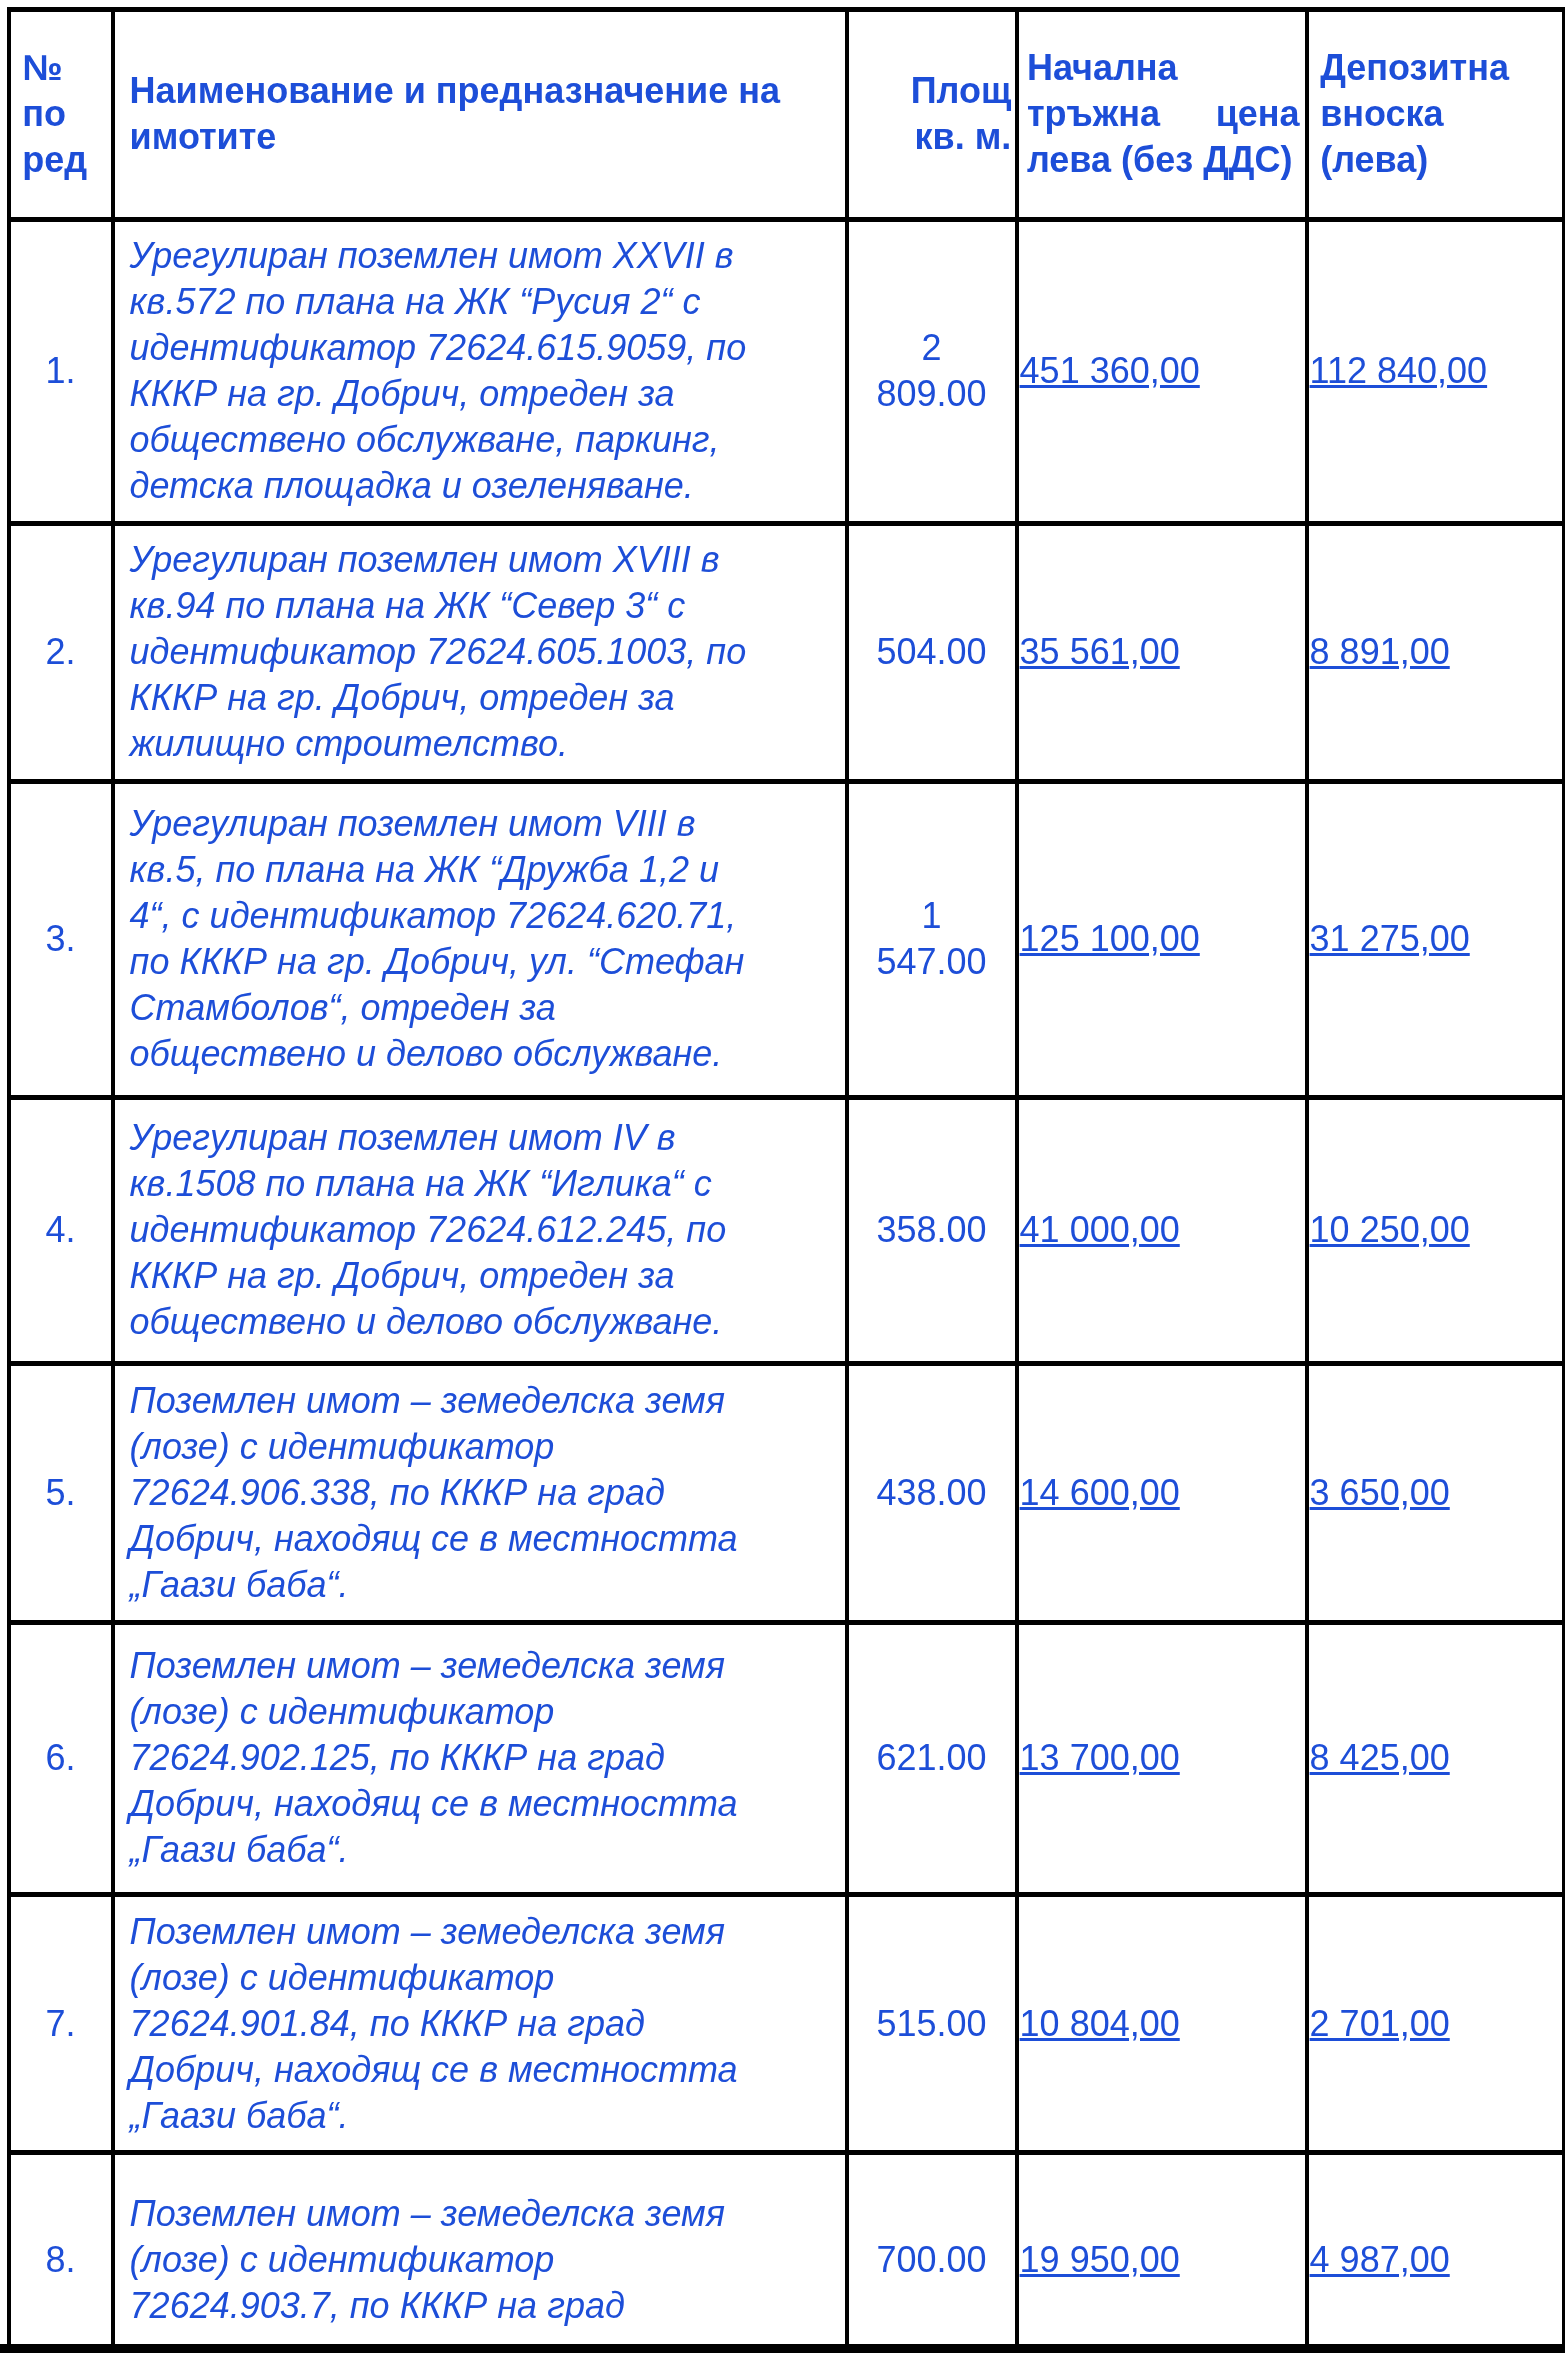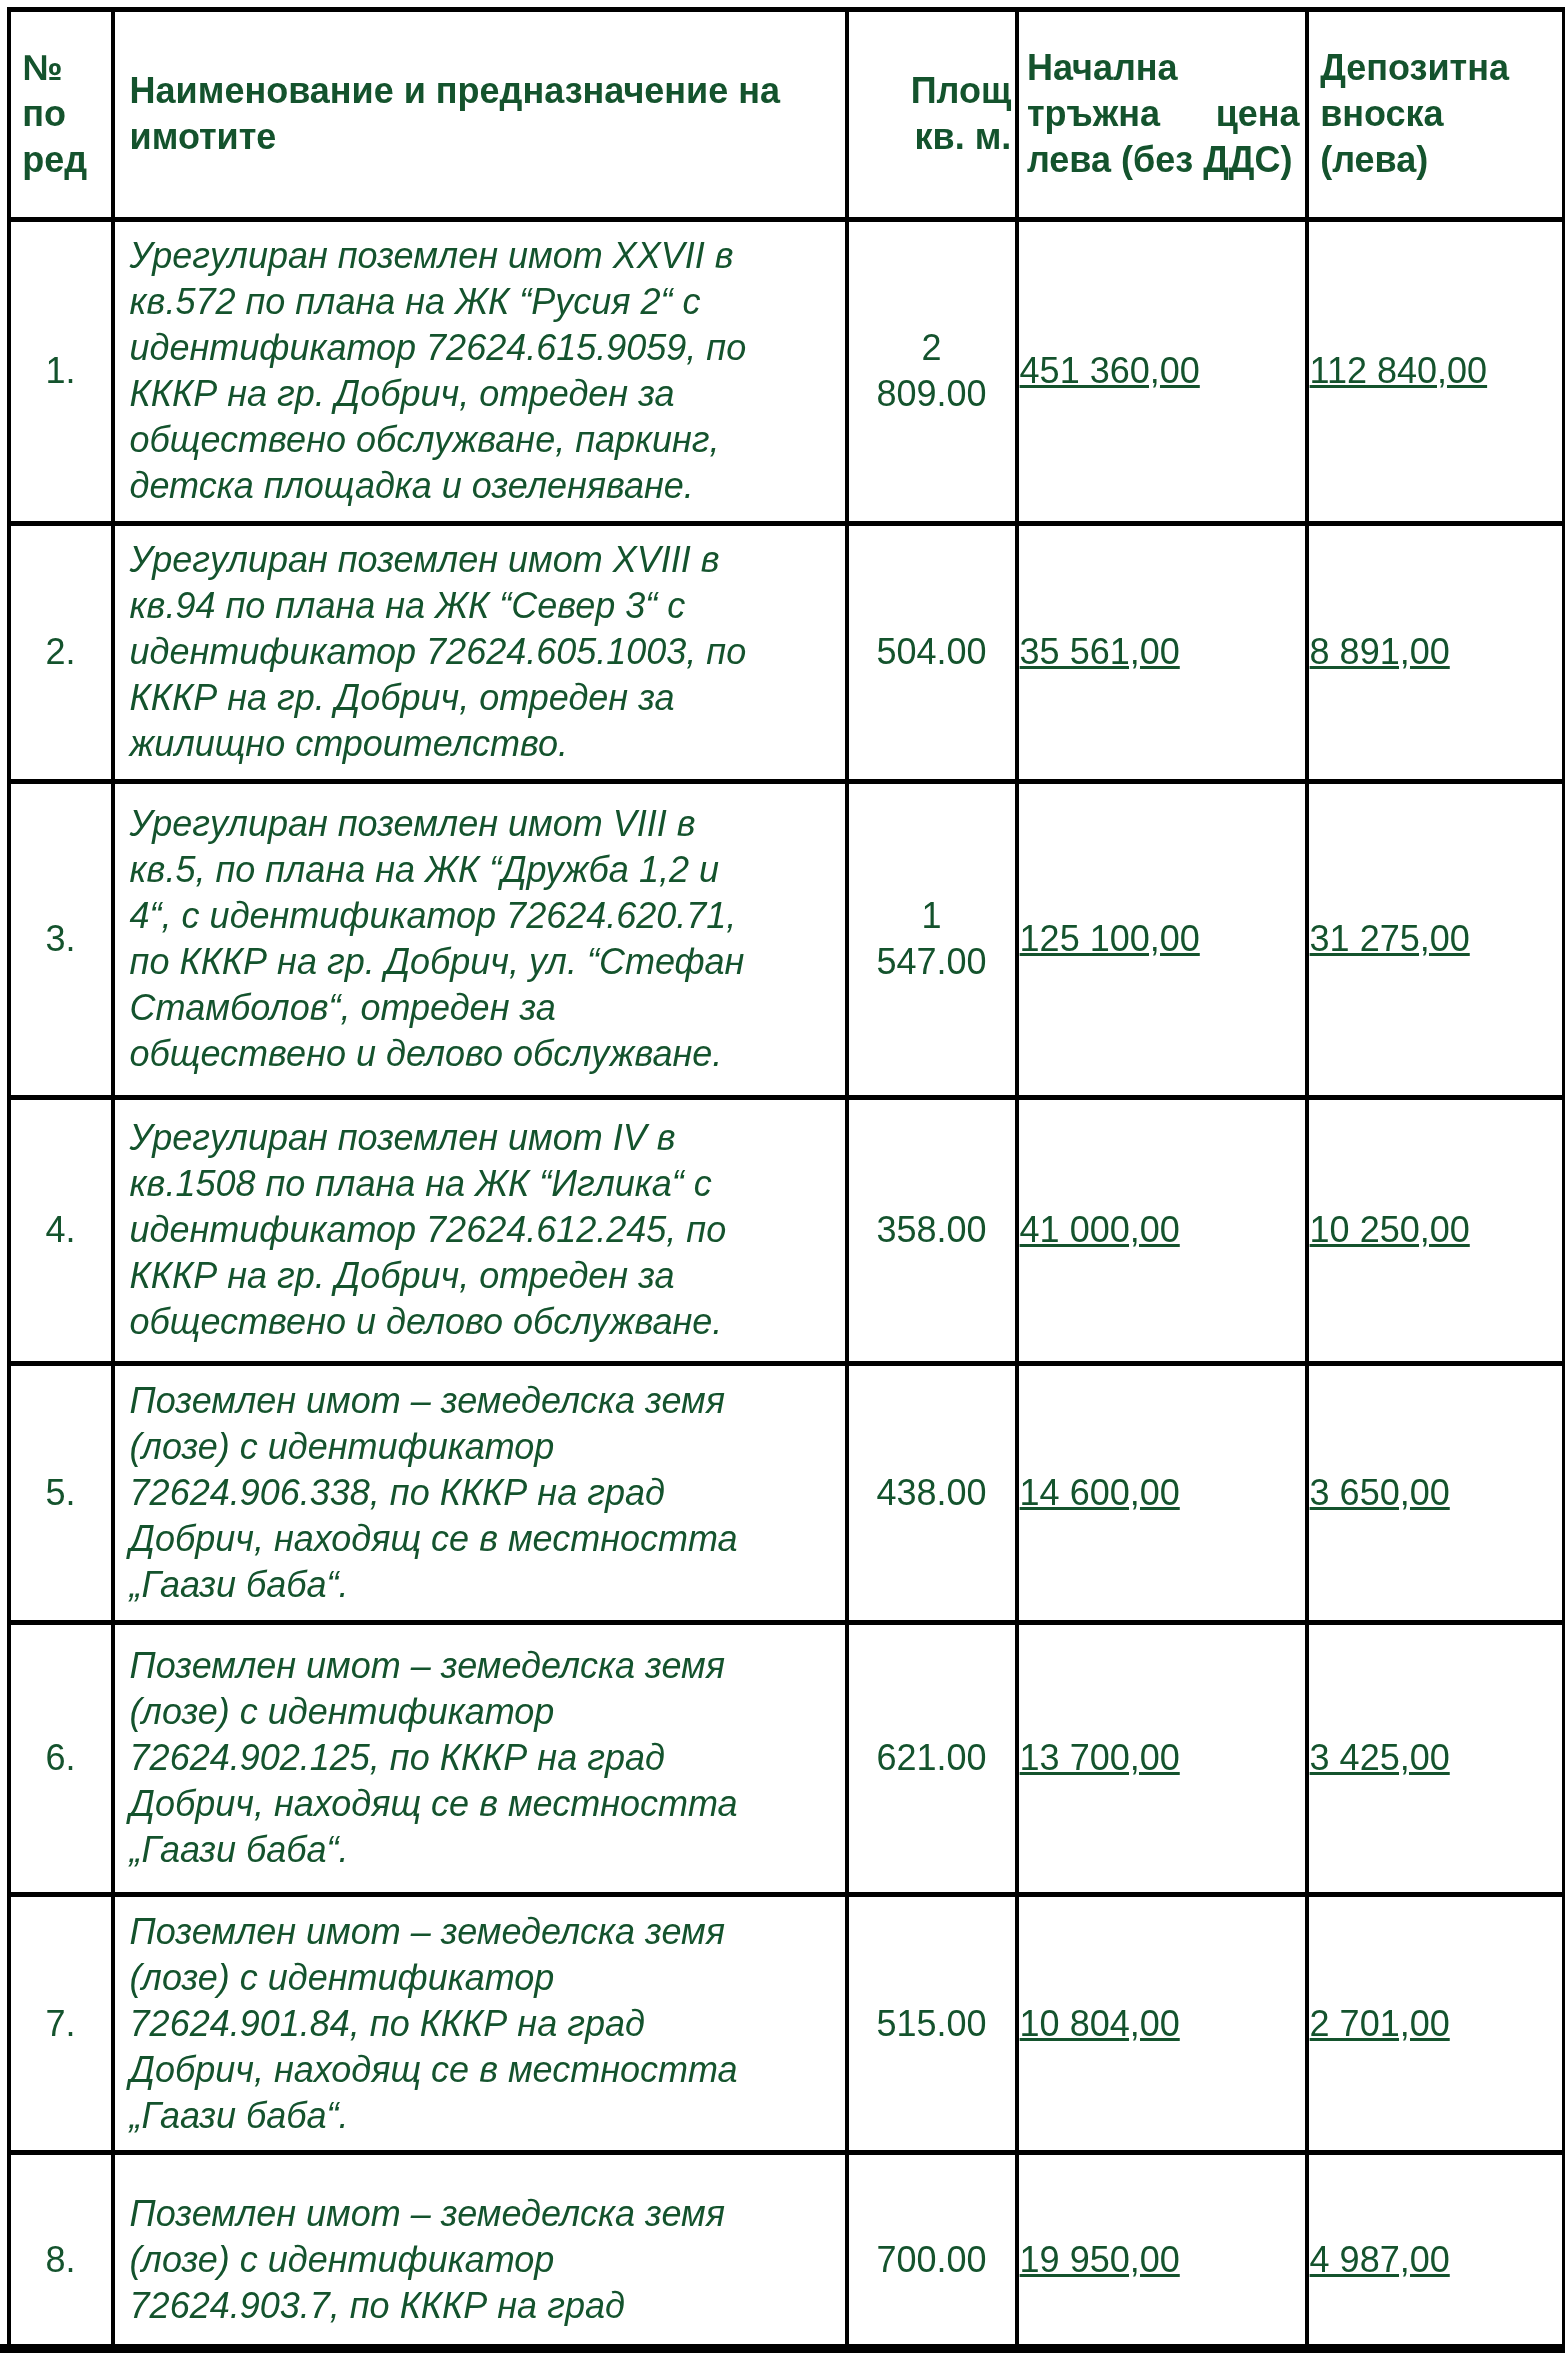--- a/index.html
+++ b/index.html
@@ -3,21 +3,21 @@
 <meta charset="utf-8">
 <style>
   html, body { margin: 0; padding: 0; background: #ffffff; }
   .canvas {
     position: relative;
     width: 1565px;
     height: 2354px;
     background: #ffffff;
     overflow: hidden;
     font-family: "Liberation Sans", sans-serif;
-    color: #14532d;
+    color: #1d4ed8;
   }
   table.props {
     position: absolute;
     left: 6.6px;
     top: 6.6px;
     width: 1554px;
     border-collapse: collapse;
     table-layout: fixed;
   }
   table.props td, table.props th {
@@ -130,21 +130,21 @@
     </tr>
     <tr style="height:272px">
       <td class="num">6.</td>
       <td class="desc">Поземлен имот – земеделска земя
 (лозе) с идентификатор
 72624.902.125, по КККР на град
 Добрич, находящ се в местността
 „Гаази баба“.</td>
       <td class="area">621.00</td>
       <td class="money">13 700,00</td>
-      <td class="money">3 425,00</td>
+      <td class="money">8 425,00</td>
     </tr>
     <tr style="height:224px">
       <td class="num">7.</td>
       <td class="desc">Поземлен имот – земеделска земя
 (лозе) с идентификатор
 72624.901.84, по КККР на град
 Добрич, находящ се в местността
 „Гаази баба“.</td>
       <td class="area">515.00</td>
       <td class="money">10 804,00</td>

